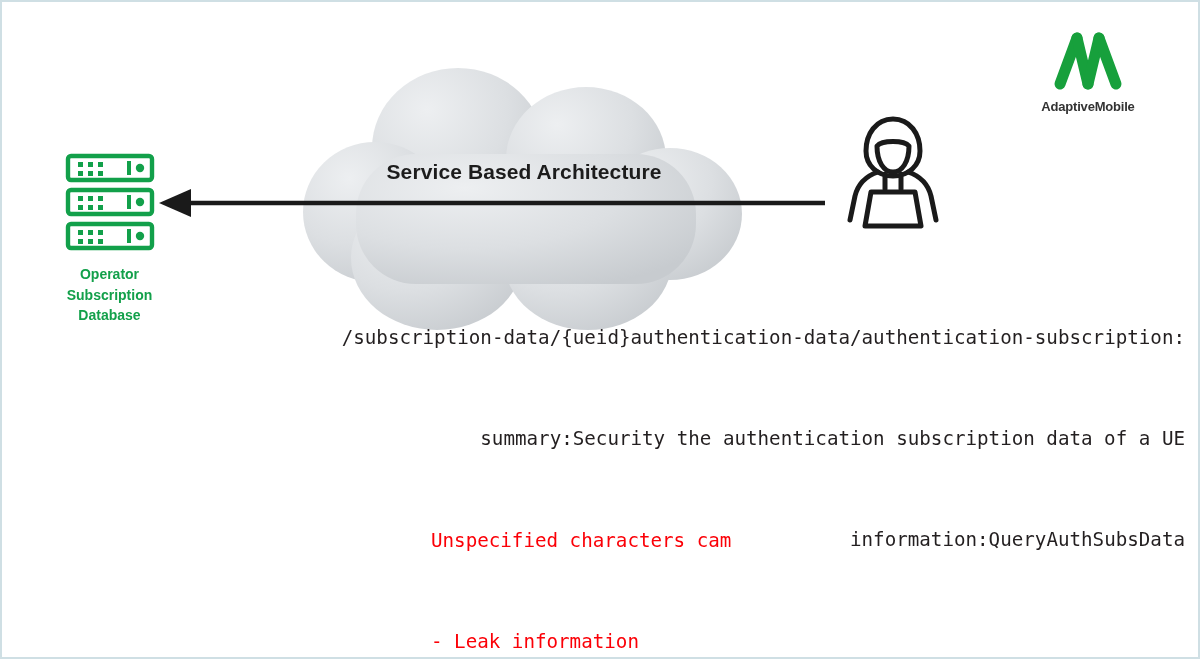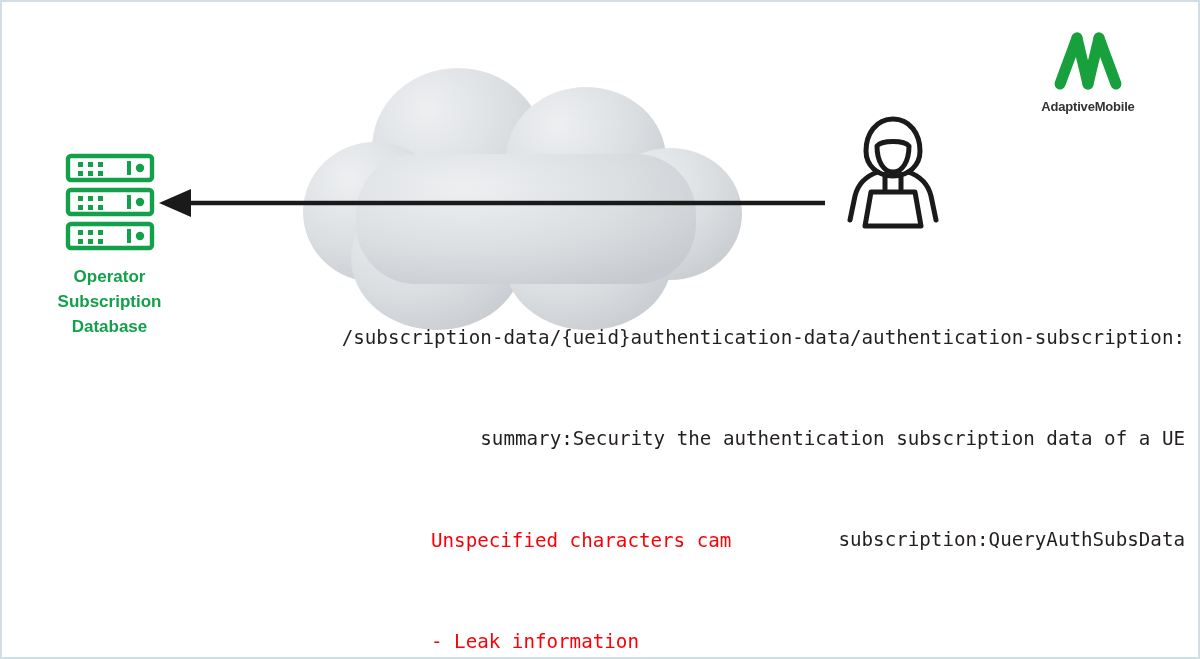--- a/index.html
+++ b/index.html
@@ -55,21 +55,21 @@
     top: 150px;
     width: 92px;
     height: 100px;
   }
   .db-label {
     position: absolute;
     left: 20px;
     top: 262px;
     width: 175px;
     text-align: center;
-    font-size: 17px;
+    font-size: 14px;
     font-weight: bold;
     line-height: 1.48;
     color: #12a04a;
   }
 
   
   .hacker-icon {
     position: absolute;
     left: 830px;
     top: 108px;
@@ -154,20 +154,21 @@
         <ellipse cx="288" cy="97" rx="80" ry="72"></ellipse>
         <ellipse cx="77" cy="150" rx="72" ry="70"></ellipse>
         <ellipse cx="372" cy="152" rx="72" ry="66"></ellipse>
         <ellipse cx="139" cy="196" rx="86" ry="72"></ellipse>
         <ellipse cx="290" cy="198" rx="84" ry="70"></ellipse>
         <rect x="58" y="92" width="340" height="130" rx="60"></rect>
       </g>
     </svg>
   </div>
 
+  <div class="cloud-title">Service Based Architecture</div>
 
   <div class="arrow">
     <svg width="670" height="30" viewBox="0 0 670 30" xmlns="http://www.w3.org/2000/svg">
       <line x1="30" y1="15" x2="668" y2="15" stroke="#1a1a1a" stroke-width="4.5"></line>
       <polygon points="2,15 34,1 34,29" fill="#1a1a1a"></polygon>
     </svg>
   </div>
 
   <div class="db-icon">
     <svg width="92" height="100" viewBox="0 0 92 100" xmlns="http://www.w3.org/2000/svg">
@@ -241,21 +242,21 @@
         <line x1="39" y1="58" x2="50" y2="12"></line>
         <line x1="50" y1="12" x2="67" y2="58"></line>
       </g>
     </svg>
     <div class="logo-name">AdaptiveMobile</div>
   </div>
 
   <div class="code">
     <span class="ln">/subscription-data/{ueid}authentication-data/authentication-subscription:</span>
     <span class="ln">  summary:Security the authentication subscription data of a UE</span>
-    <span class="ln">  subscription:QueryAuthSubsData</span>
+    <span class="ln">  information:QueryAuthSubsData</span>
     
     
   </div>
 
   <div class="code-red-block">
     <span class="ln">Unspecified characters cam</span>
     <span class="ln">- Leak information</span>
     
     
   </div>

